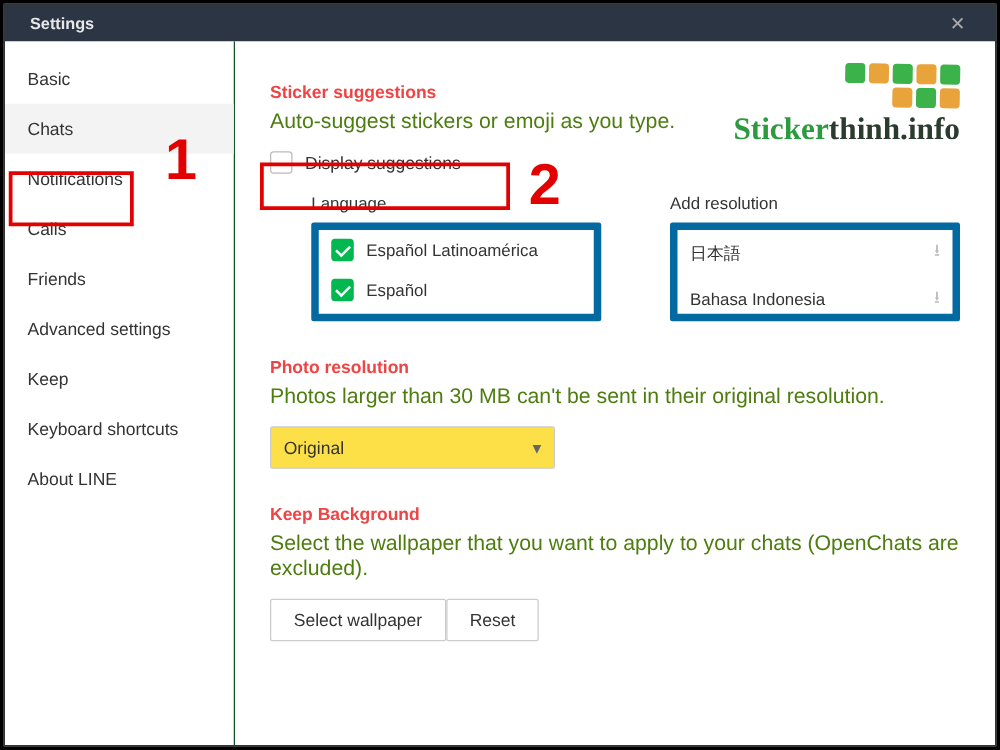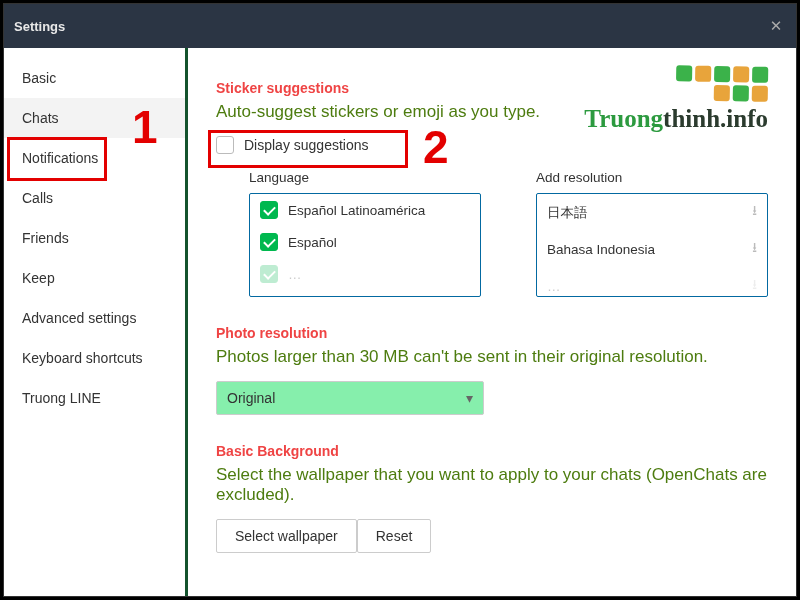--- a/index.html
+++ b/index.html
@@ -1,39 +1,39 @@
 <!DOCTYPE html>
 <html><head>
 <meta charset="utf-8">
 <style>
   * { box-sizing: border-box; margin: 0; padding: 0; }
   body { font-family: "Segoe UI", Arial, sans-serif; background: #000; width: 800px; height: 600px; overflow: hidden; position: relative; }
   .window { position: absolute; inset: 3px; background: #fff; display: flex; flex-direction: column; border: 1px solid #333; }
-  .titlebar { height: 44px; background: #2b3544; color: #e8e8e8; display: flex; align-items: center; justify-content: space-between; padding: 0 10px; font-size: 13px; }
+  .titlebar { height: 29px; background: #2b3544; color: #e8e8e8; display: flex; align-items: center; justify-content: space-between; padding: 0 20px; font-size: 13px; }
   .title-left { font-weight: 600; }
   .close-btn { width: 20px; height: 20px; display: flex; align-items: center; justify-content: center; color: #aaa; cursor: pointer; font-size: 15px; }
   .content { flex: 1; display: flex; overflow: hidden; position: relative; }
-  .sidebar { width: 184px; border-right: 3px solid #14532d; display: flex; flex-direction: column; padding-top: 10px; }
+  .sidebar { width: 184px; border-right: 1px solid #14532d; display: flex; flex-direction: column; padding-top: 10px; }
   .sidebar-item { padding: 12px 18px; font-size: 14px; color: #333; cursor: pointer; }
   .sidebar-item.active { background: #f3f3f3; }
   .main { flex: 1; padding: 32px 28px 10px 28px; overflow-y: auto; font-size: 14px; color: #333; }
   .section { margin-bottom: 28px; }
   .section-title { font-weight: 700; color: #ef4444; margin-bottom: 6px; }
   .section-desc { color: #4d7c0f; margin-bottom: 14px; font-size: 17px; }
   .checkbox-row { display: flex; align-items: center; gap: 10px; margin-bottom: 16px; }
   .checkbox { width: 18px; height: 18px; border: 1.5px solid #bbb; border-radius: 3px; background: #fff; display: inline-flex; align-items: center; justify-content: center; }
   .checkbox.checked { background: #00b84f; border-color: #00b84f; }
   .checkbox.checked::after { content: ""; width: 5px; height: 9px; border: solid #fff; border-width: 0 2px 2px 0; transform: rotate(45deg); margin-top: -2px; }
   .lang-cols { display: flex; gap: 22px; }
   .lang-col { flex: 1; padding-left: 33px; }
   .lang-col-header { font-size: 13.5px; color: #333; margin-bottom: 8px; }
-  .lang-list { border: 1px solid #0369a1; border-radius: 2px; height: 104px; overflow: hidden; }
+  .lang-list { border: 6px solid #0369a1; border-radius: 2px; height: 79px; overflow: hidden; }
   .lang-item { display: flex; align-items: center; gap: 10px; padding: 7px 10px; font-size: 13.5px; }
   .lang-item .dl { margin-left: auto; color: #bbb; }
-  .dropdown { width: 268px; height: 34px; border: 1px solid #ccc; border-radius: 2px; display: flex; align-items: center; justify-content: space-between; padding: 0 10px; font-size: 14px; background: #86efac; }
+  .dropdown { width: 228px; height: 34px; border: 1px solid #ccc; border-radius: 2px; display: flex; align-items: center; justify-content: space-between; padding: 0 10px; font-size: 14px; background: #fde047; }
   .dropdown .caret { color: #666; }
   .btn-row { display: flex; gap: 0; }
   .btn { height: 34px; padding: 0 18px; border: 1px solid #ccc; background: #fff; border-radius: 2px; display: inline-flex; align-items: center; font-size: 14px; cursor: pointer; }
   
   .watermark { position: absolute; top: 18px; right: 28px; text-align: right; pointer-events: none; z-index: 5; }
   .wm-squares { display: flex; justify-content: flex-end; flex-wrap: wrap; gap: 3px; width: 100px; margin-left: auto; margin-bottom: 4px; transform: rotate(1deg); }
   .wm-sq { width: 16px; height: 16px; border-radius: 3px; }
   .wm-sq.o { background: #e8a43b; }
   .wm-sq.g { background: #3bb24a; }
   .wm-text { font-family: Georgia, serif; font-weight: 700; font-size: 25px; color: #2c9a3f; }
@@ -54,24 +54,24 @@
   </div>
 
   <div class="content">
 
     <div class="sidebar">
       <div class="sidebar-item">Basic</div>
       <div class="sidebar-item active">Chats</div>
       <div class="sidebar-item">Notifications</div>
       <div class="sidebar-item">Calls</div>
       <div class="sidebar-item">Friends</div>
+      <div class="sidebar-item">Advanced settings</div>
       <div class="sidebar-item">Keep</div>
-      <div class="sidebar-item">Advanced settings</div>
       <div class="sidebar-item">Keyboard shortcuts</div>
-      <div class="sidebar-item">Truong LINE</div>
+      <div class="sidebar-item">About LINE</div>
     </div>
 
     <div class="main">
 
       <div class="section">
         <div class="section-title">Sticker suggestions</div>
         <div class="section-desc">Auto-suggest stickers or emoji as you type.</div>
         <div class="checkbox-row">
           <span class="checkbox"></span>
           <span>Display suggestions</span>
@@ -118,21 +118,21 @@
       <div class="section">
         <div class="section-title">Photo resolution</div>
         <div class="section-desc">Photos larger than 30 MB can't be sent in their original resolution.</div>
         <div class="dropdown">
           <span>Original</span>
           <span class="caret">▾</span>
         </div>
       </div>
 
       <div class="section">
-        <div class="section-title">Basic Background</div>
+        <div class="section-title">Keep Background</div>
         <div class="section-desc">Select the wallpaper that you want to apply to your chats (OpenChats are excluded).</div>
         <div class="btn-row">
           <div class="btn">Select wallpaper</div>
           <div class="btn">Reset</div>
         </div>
       </div>
 
     </div>
 
     <div class="watermark">
@@ -140,21 +140,21 @@
         <span class="wm-sq g"></span>
           <span class="wm-sq o"></span>
           <span class="wm-sq g"></span>
         <span class="wm-sq o"></span>
           <span class="wm-sq g"></span>
           <span class="wm-sq o"></span>
         <span class="wm-sq g"></span>
           <span class="wm-sq o"></span>
       </div>
       <div class="wm-text">
-        <span>Truong</span><span class="dark">thinh.info</span>
+        <span>Sticker</span><span class="dark">thinh.info</span>
       </div>
     </div>
 
   </div>
 </div>
 
 <div class="anno-box" style="left:7px; top:137px; width:100px; height:44px;"></div>
 <div class="anno-num" style="left:132px; top:100px;">1</div>
 <div class="anno-box" style="left:208px; top:130px; width:200px; height:38px;"></div>
 <div class="anno-num" style="left:423px; top:120px;">2</div>

